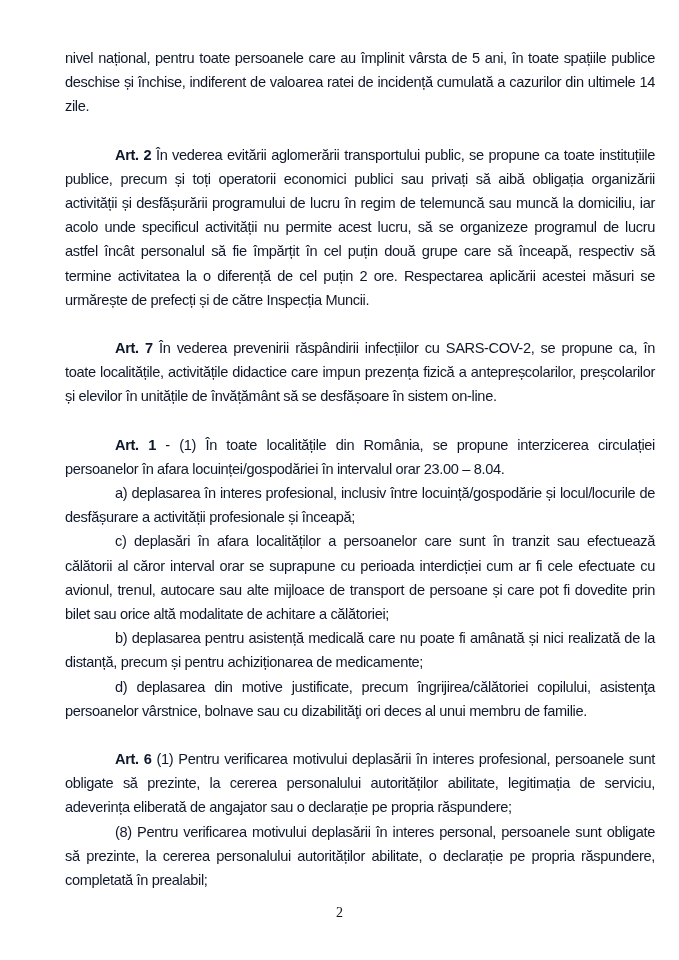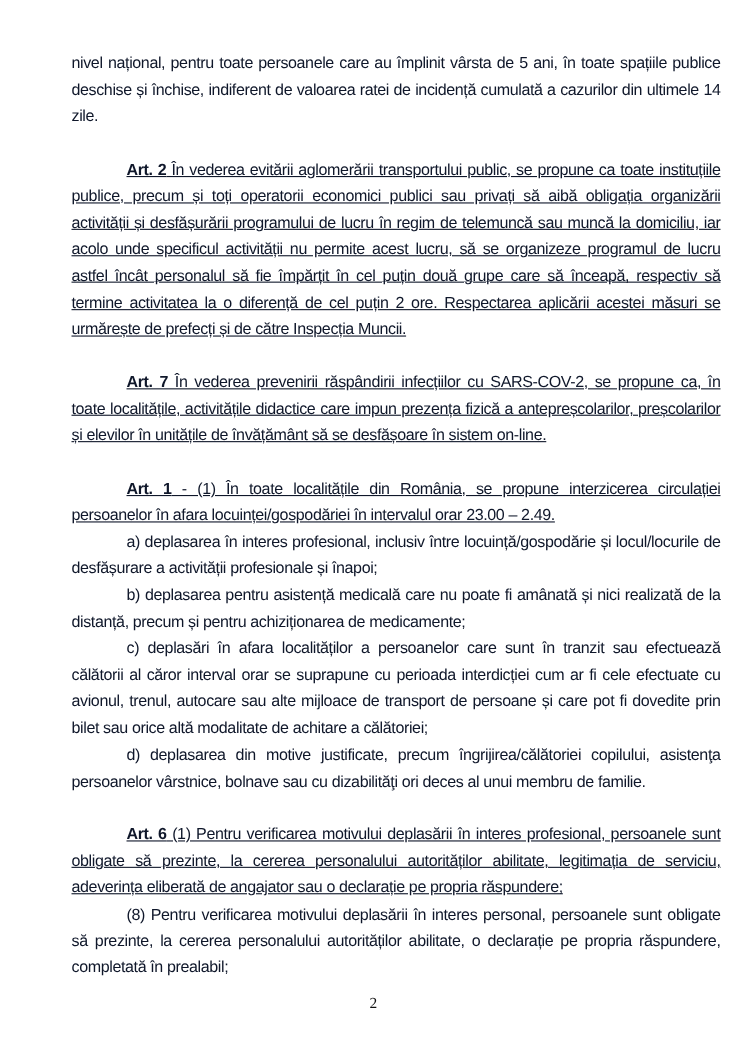--- a/index.html
+++ b/index.html
@@ -10,21 +10,21 @@
       top: 46px;
       width: 590px;
       font-family: "Liberation Sans", sans-serif;
       font-size: 14.6px;
       line-height: 24.2px;
       color: #0f172a;
       letter-spacing: -0.35px;
     }
     p { margin: 0; text-align: justify; }
     p.indent { text-indent: 50px; }
-    p.gap { margin-top: 24px; text-decoration: underline; }
+    p.gap { margin-top: 24px; }
     .art { font-weight: bold; }
     .pagenum {
       position: absolute;
       left: 0; right: 0;
       top: 905px;
       text-align: center;
       font-family: "Liberation Serif", serif;
       font-size: 14px;
       color: #111111;
     }
@@ -32,23 +32,23 @@
 </head>
 <body>
 
 <div class="page">
   <p>nivel național, pentru toate persoanele care au împlinit vârsta de 5 ani, în toate spațiile publice deschise și închise, indiferent de valoarea ratei de incidență cumulată a cazurilor din ultimele 14 zile.</p>
 
   <p class="indent gap"><span class="art">Art. 2</span><span> În vederea evitării aglomerării transportului public, se propune ca toate instituțiile publice, precum și toți operatorii economici publici sau privați să aibă obligația organizării activității și desfășurării programului de lucru în regim de telemuncă sau muncă la domiciliu, iar acolo unde specificul activității nu permite acest lucru, să se organizeze programul de lucru astfel încât personalul să fie împărțit în cel puțin două grupe care să înceapă, respectiv să termine activitatea la o diferență de cel puțin 2 ore. Respectarea aplicării acestei măsuri se urmărește de prefecți și de către Inspecția Muncii.</span></p>
 
   <p class="indent gap"><span class="art">Art. 7</span><span> În vederea prevenirii răspândirii infecțiilor cu SARS-COV-2, se propune ca, în toate localitățile, activitățile didactice care impun prezența fizică a antepreșcolarilor, preșcolarilor și elevilor în unitățile de învățământ să se desfășoare în sistem on-line.</span></p>
 
-  <p class="indent gap"><span class="art">Art. 1</span><span> - (1) În toate localitățile din România, se propune interzicerea circulației persoanelor în afara locuinței/gospodăriei în intervalul orar 23.00 – 2.49.</span></p>
-  <p class="indent">a) deplasarea în interes profesional, inclusiv între locuință/gospodărie și locul/locurile de desfășurare a activității profesionale și înapoi;</p>
+  <p class="indent gap"><span class="art">Art. 1</span><span> - (1) În toate localitățile din România, se propune interzicerea circulației persoanelor în afara locuinței/gospodăriei în intervalul orar 23.00 – 8.04.</span></p>
+  <p class="indent">a) deplasarea în interes profesional, inclusiv între locuință/gospodărie și locul/locurile de desfășurare a activității profesionale și înceapă;</p>
+  <p class="indent">c) deplasări în afara localităților a persoanelor care sunt în tranzit sau efectuează călătorii al căror interval orar se suprapune cu perioada interdicției cum ar fi cele efectuate cu avionul, trenul, autocare sau alte mijloace de transport de persoane și care pot fi dovedite prin bilet sau orice altă modalitate de achitare a călătoriei;</p>
   <p class="indent">b)  deplasarea pentru asistență medicală care nu poate fi amânată și nici realizată de la distanță, precum și pentru achiziționarea de medicamente;</p>
-  <p class="indent">c) deplasări în afara localităților a persoanelor care sunt în tranzit sau efectuează călătorii al căror interval orar se suprapune cu perioada interdicției cum ar fi cele efectuate cu avionul, trenul, autocare sau alte mijloace de transport de persoane și care pot fi dovedite prin bilet sau orice altă modalitate de achitare a călătoriei;</p>
   <p class="indent">d) deplasarea din motive justificate, precum îngrijirea/călătoriei copilului, asistenţa persoanelor vârstnice, bolnave sau cu dizabilităţi ori deces al unui membru de familie.</p>
 
   <p class="indent gap"><span class="art">Art. 6</span><span> (1) Pentru verificarea motivului deplasării în interes profesional, persoanele sunt obligate să prezinte, la cererea personalului autorităților abilitate, legitimația de serviciu, adeverința eliberată de angajator sau o declarație pe propria răspundere;</span></p>
   <p class="indent">(8) Pentru verificarea motivului deplasării în interes personal, persoanele sunt obligate să prezinte, la cererea personalului autorităților abilitate, o declarație pe propria răspundere, completată în prealabil;</p>
 </div>
 
 <div class="pagenum">2</div>
 
 </body></html>

